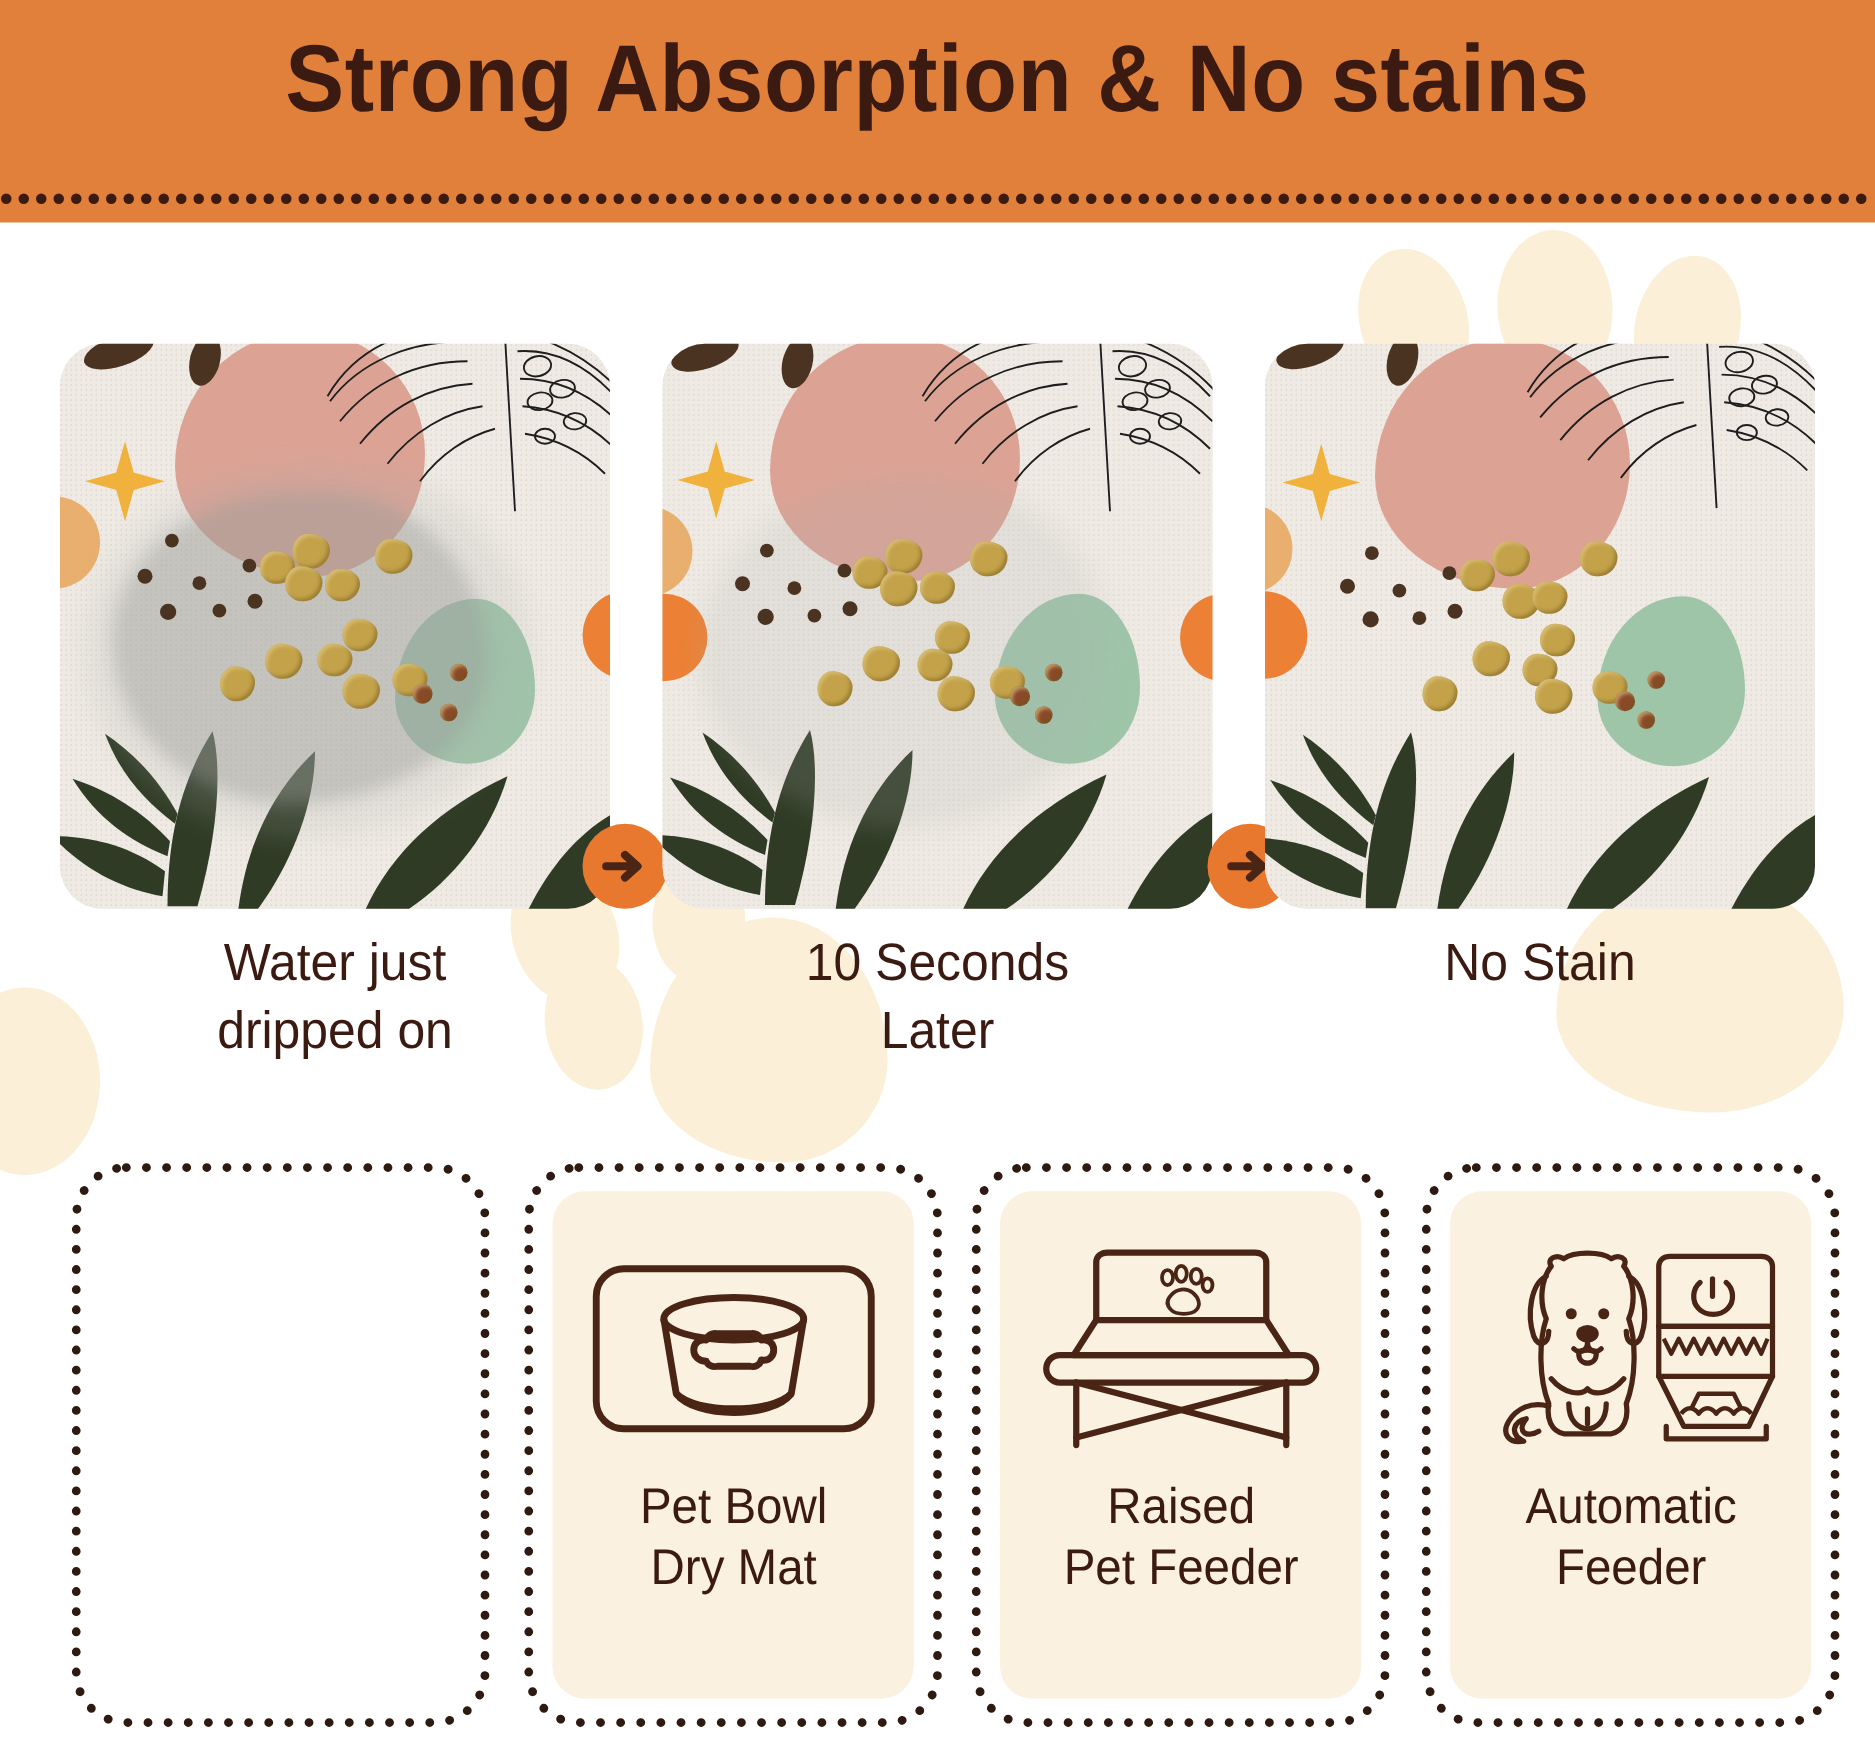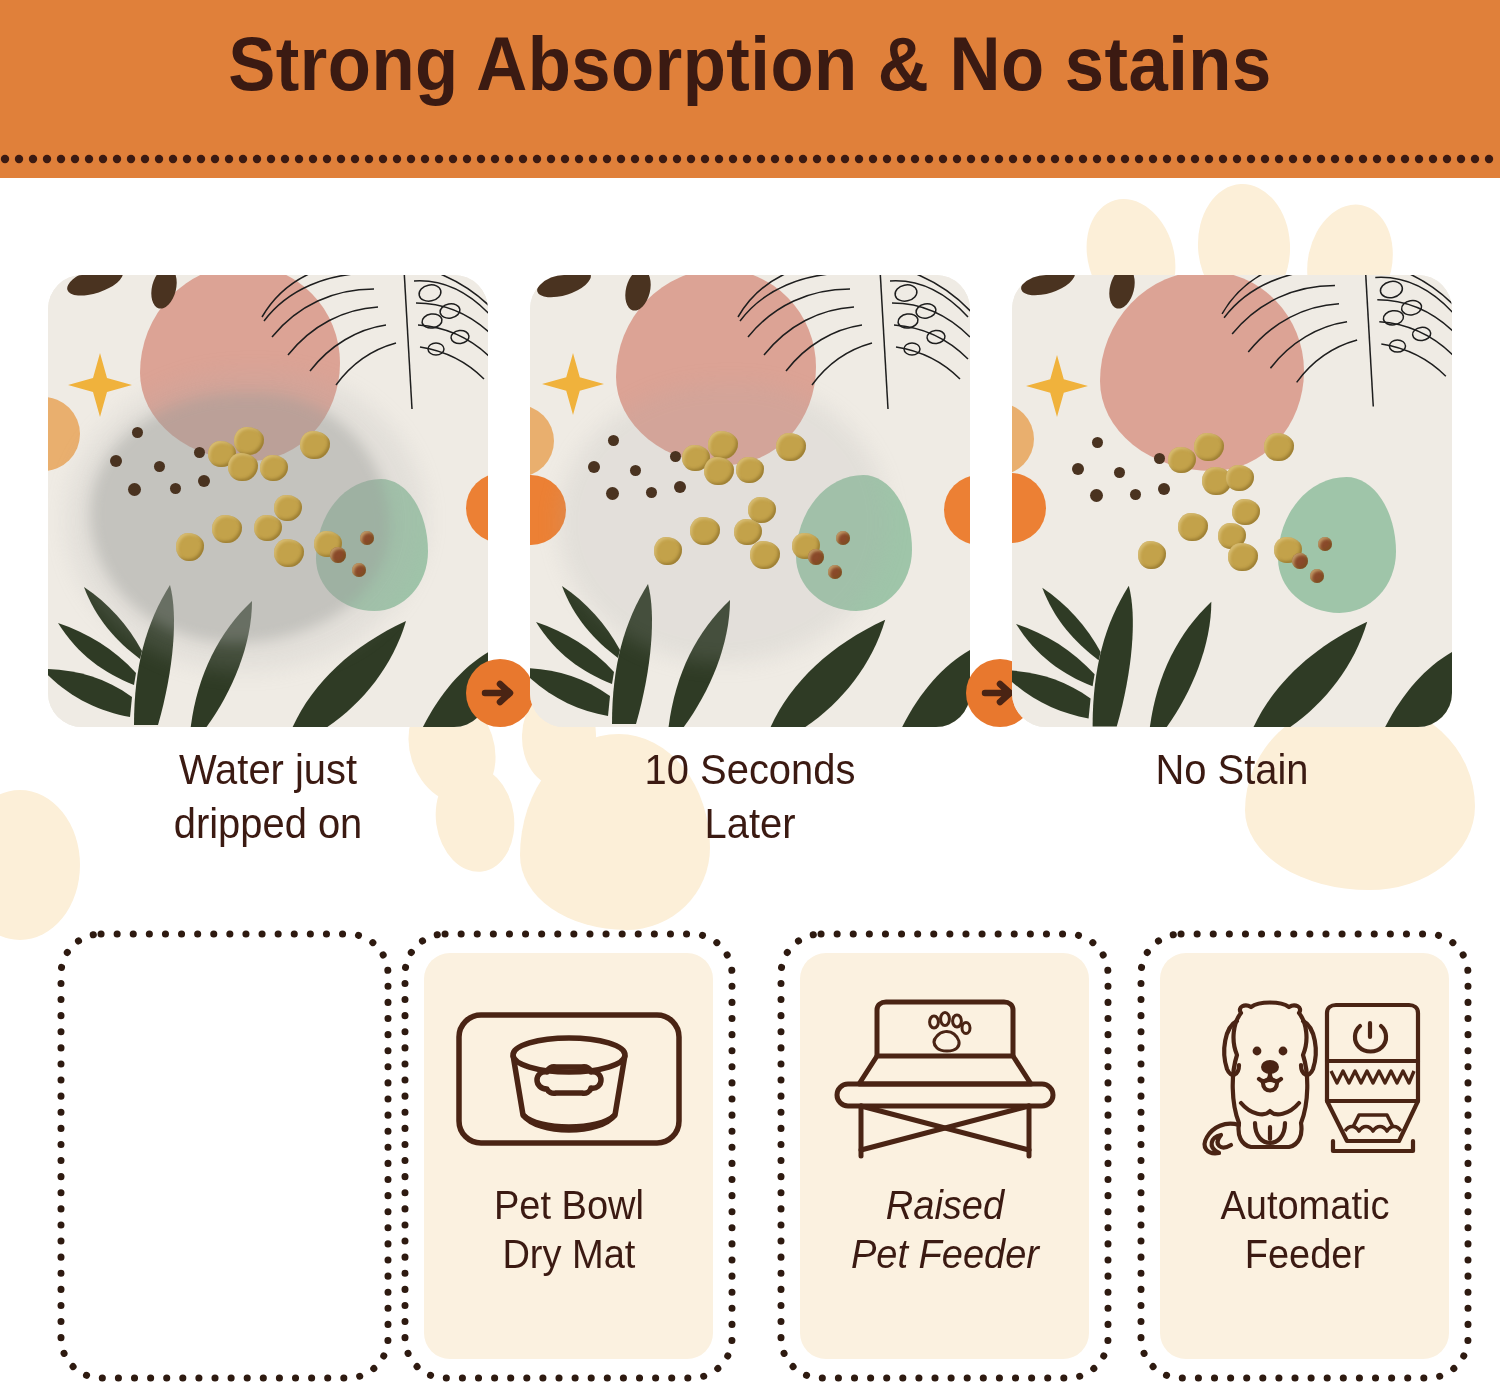--- a/index.html
+++ b/index.html
@@ -64,21 +64,21 @@
   .card{position:absolute;top:0;width:345px;height:462px;}
   .card-dots{position:absolute;left:0;top:0;width:345px;height:462px;}
   .card-inner{position:absolute;left:28px;top:28px;right:28px;bottom:28px;
       background:#FBF1E0;border-radius:26px;
       display:flex;flex-direction:column;align-items:center;}
   .card-icon{margin-top:38px;height:176px;display:flex;align-items:center;justify-content:center;}
   .card-label{margin-top:14px;text-align:center;color:#3B1A12;
       font-size:40px;line-height:1.22;
       font-family:"Liberation Sans Narrow","Liberation Sans",sans-serif;
       transform:scaleX(.95);}
-  .k1{left:52px;} .k2{left:396px;text-decoration:underline;} .k3{left:772px;font-style:italic;} .k4{left:1132px;}
+  .k1{left:52px;} .k2{left:414px;text-decoration:underline;} .k3{left:772px;} .k4{left:1132px;}
 </style>
 </head>
 <body>
 
 <div class="paw" style="left:1070px;top:188px;width:330px;height:260px;">
   <div class="toe" style="left:18px;top:10px;width:86px;height:118px;transform:rotate(-16deg);"></div>
   <div class="toe" style="left:128px;top:-4px;width:92px;height:124px;transform:rotate(-3deg);"></div>
   <div class="toe" style="left:238px;top:16px;width:84px;height:116px;transform:rotate(12deg);"></div>
 </div>
 

